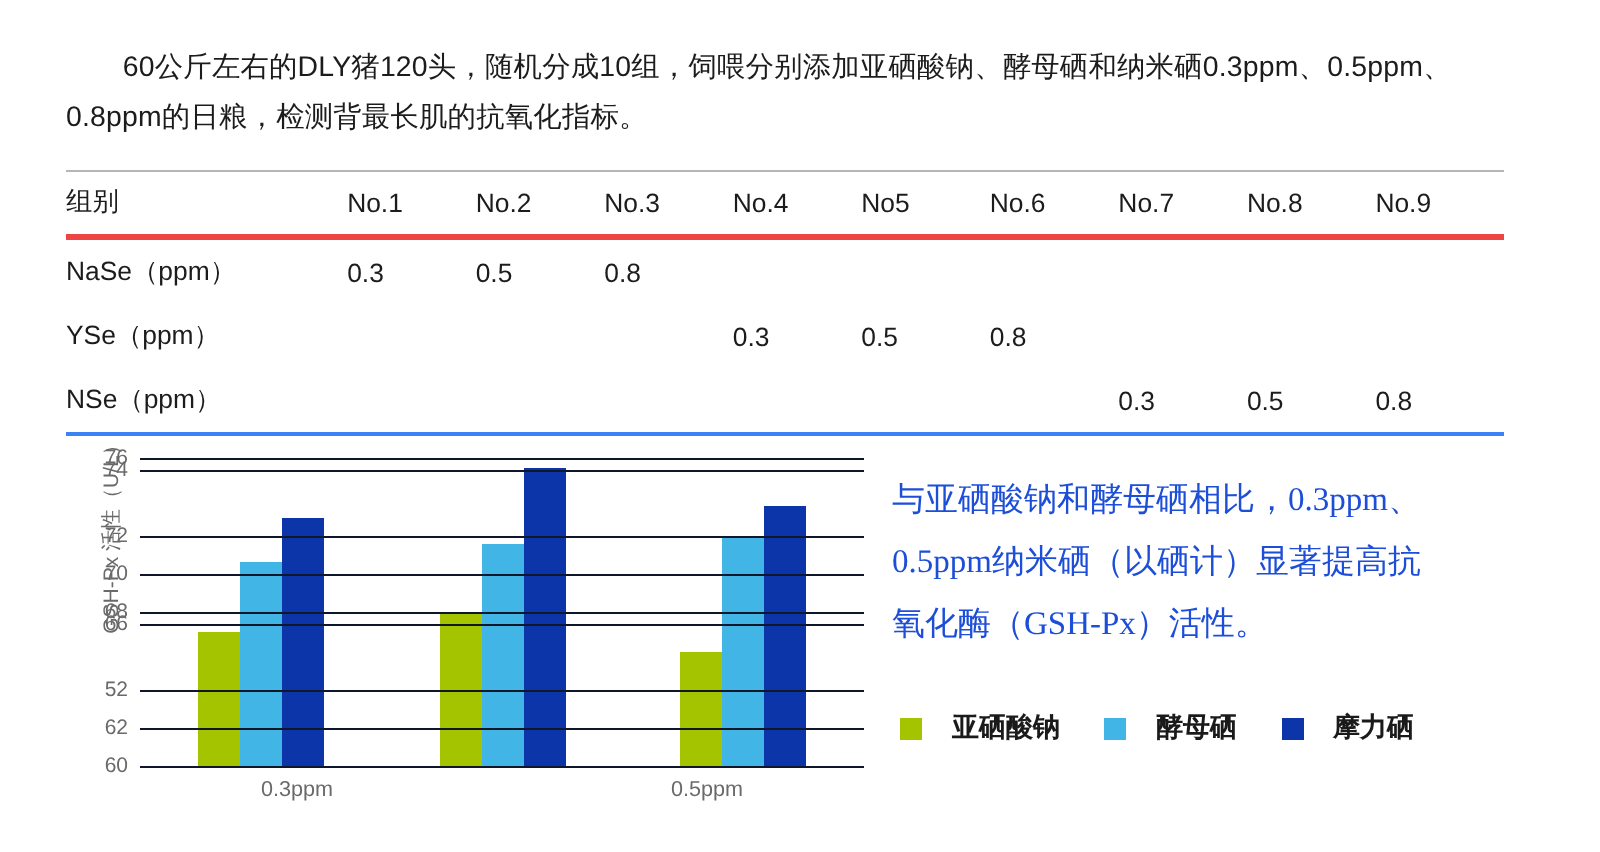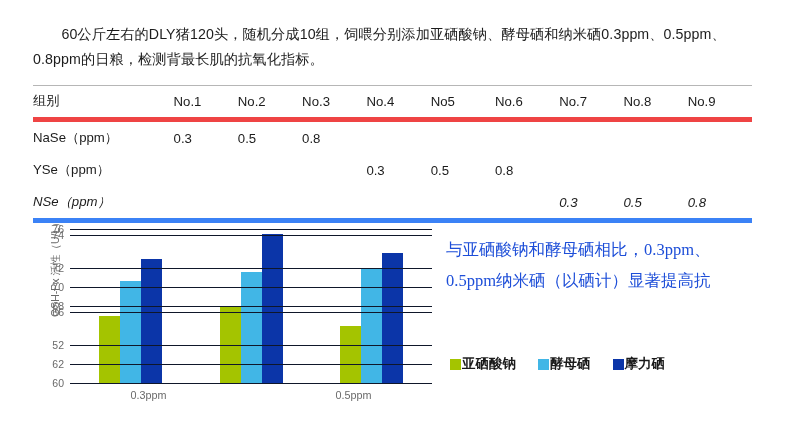--- a/index.html
+++ b/index.html
@@ -40,31 +40,30 @@
     width: 100%;
     border-collapse: collapse;
     font-size: 13.2px;
     color: #1c1c1c;
   }
   table.data-table thead th {
     font-weight: normal;
     text-align: left;
     padding: 6px 0 7px 0;
     border-top: 1px solid #b6b6b6;
-    border-bottom: 5px solid #ef4444;
+    border-bottom: 3px solid #ef4444;
     white-space: nowrap;
   }
   table.data-table tbody td {
     padding: 7px 0 7px 0;
     text-align: left;
     white-space: nowrap;
   }
   table.data-table tbody tr:last-child td {
-    border-bottom: 5px solid #3b82f6;
-    font-style: italic;
+    border-bottom: 2px solid #3b82f6;
   }
   table.data-table th.col-label,
   table.data-table td.col-label { width: 140px; }
   table.data-table th.col-n,
   table.data-table td.col-n { width: 64px; }
 
   
   #chart {
     position: absolute;
     left: 26px;
@@ -155,21 +154,21 @@
     position: absolute;
     left: 450px;
     top: 355px;
     display: flex;
     align-items: center;
     gap: 22px;
   }
   #legend .item {
     display: flex;
     align-items: center;
-    gap: 1px;
+    gap: 15px;
     font-size: 13.5px;
     color: #1a1a1a;
     font-weight: bold;
   }
   #legend .swatch {
     width: 11px;
     height: 11px;
     display: inline-block;
   }
 </style>
@@ -285,20 +284,21 @@
     </div>
   <div class="xlabels" id="xlabels">
       <div class="xlabel">0.3ppm</div>
       <div class="xlabel">0.5ppm</div>
     </div>
 </div>
 
 <div id="conclusion">
   <div>与亚硒酸钠和酵母硒相比，0.3ppm、</div>
   <div>0.5ppm纳米硒（以硒计）显著提高抗</div>
+  <div>氧化酶（GSH-Px）活性。</div>
 </div>
 
 <div id="legend">
     <div class="item">
       <span class="swatch" style="background: rgb(164, 196, 0);"></span>
       <span>亚硒酸钠</span>
     </div>
     <div class="item">
       <span class="swatch" style="background: rgb(65, 182, 230);"></span>
       <span>酵母硒</span>

